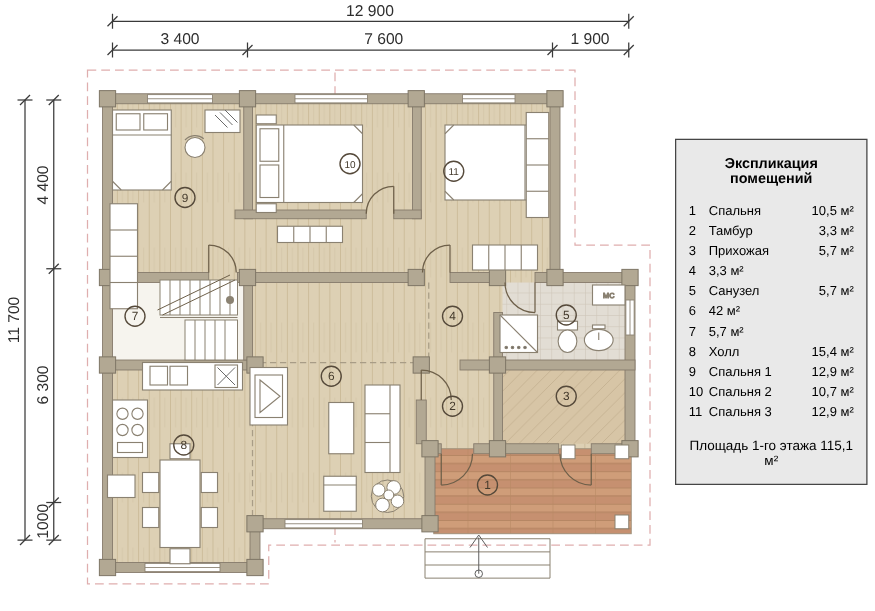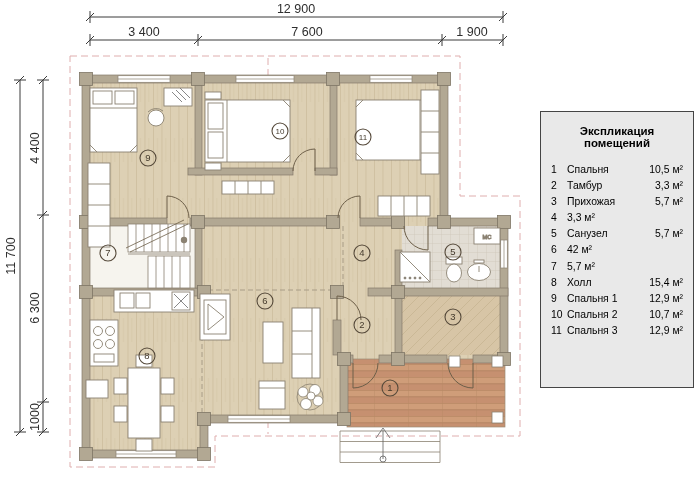--- a/index.html
+++ b/index.html
@@ -463,15 +463,16 @@
           <span class="lnum">10</span>
           <span class="lname">Спальня 2</span>
           <span class="larea">10,7 м²</span>
         </div>
     <div class="lrow">
           <span class="lnum">11</span>
           <span class="lname">Спальня 3</span>
           <span class="larea">12,9 м²</span>
         </div>
   </div>
+  <div class="panel-footer">Площадь 1-го этажа 115,1 м²</div>
 </div>
 
 </div>
 
 </body></html>

